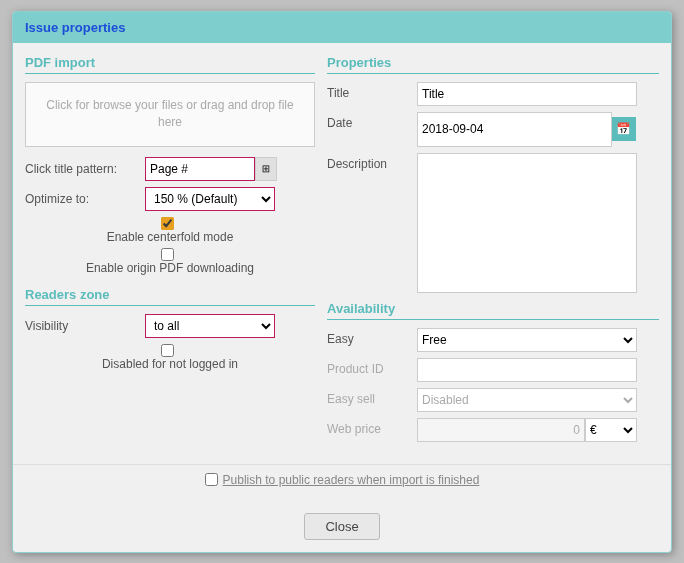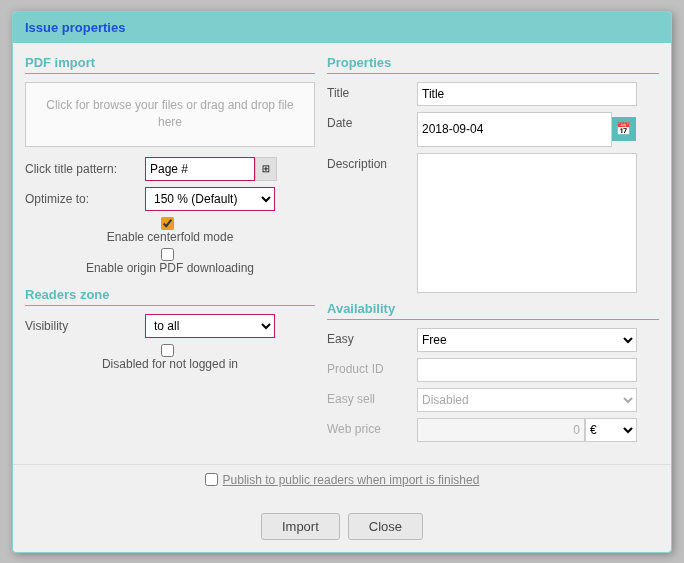--- a/index.html
+++ b/index.html
@@ -363,17 +363,16 @@
       </div>
     </div>
   </div>
 
   <div class="dialog-footer">
     <div class="footer-checkbox-row">
       <input type="checkbox" style="">
       <span>Publish to public readers when import is finished</span>
     </div>
     <div class="footer-buttons">
-      <button class="btn">Import</button>
       <button class="btn">Close</button>
     </div>
   </div>
 </div>
 
 </body></html>

